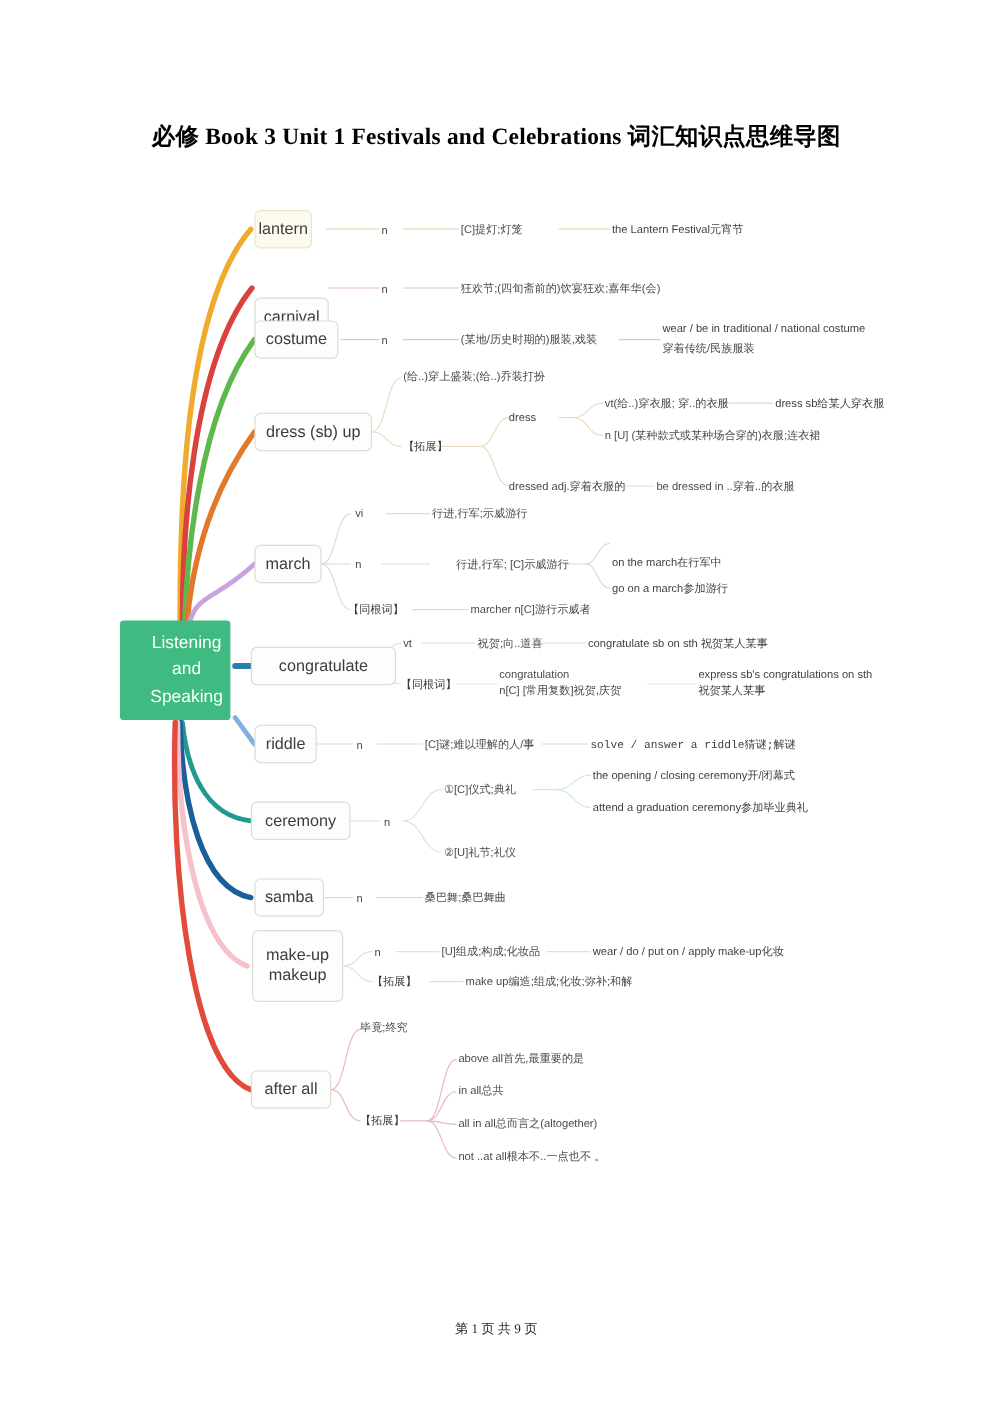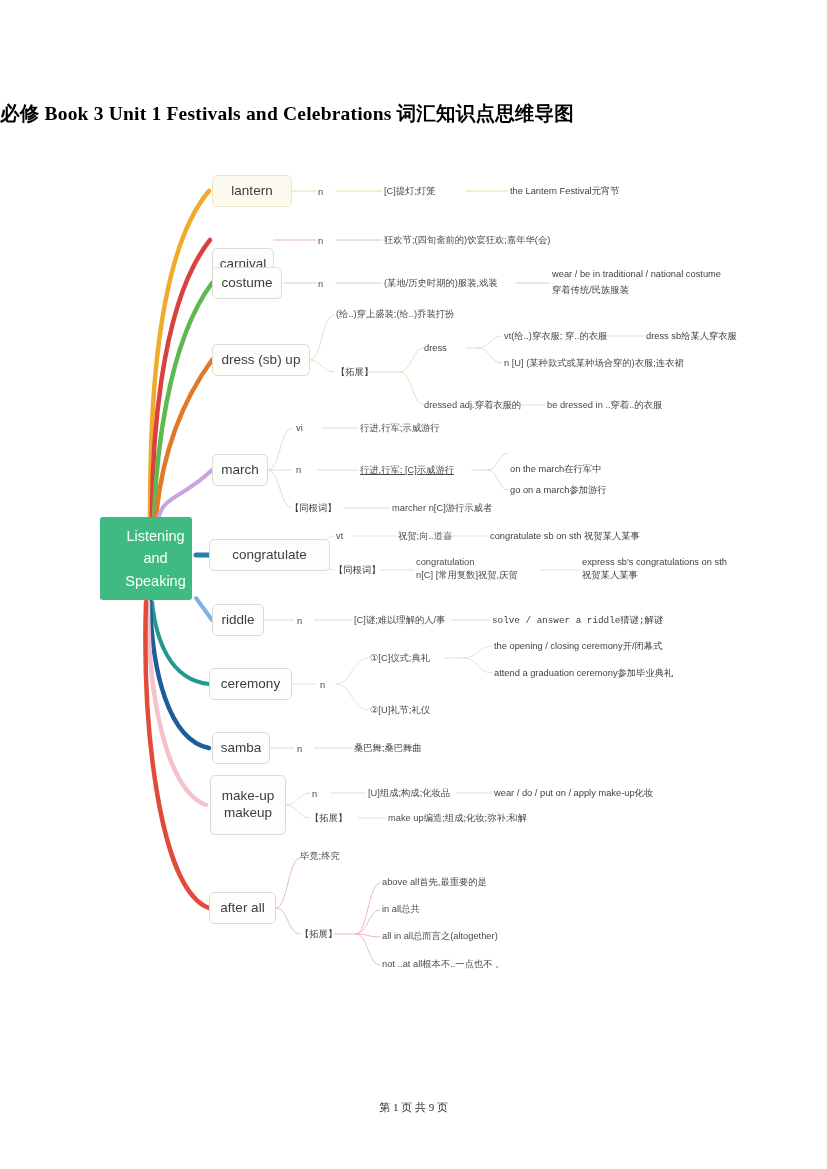--- a/index.html
+++ b/index.html
@@ -9,21 +9,21 @@
     background: #ffffff;
     font-family: "Liberation Sans", "DejaVu Sans", sans-serif;
     position: relative;
     overflow: hidden;
   }
   #page {
     position: absolute; left:0; top:0; width:827px; height:1169px;
   }
   #title {
     position:absolute; left:0; top:100px; width:827px;
-    text-align:left;
+    text-align:center;
     font-family:"Liberation Serif","DejaVu Serif",serif;
     font-weight:bold; font-size:19.5px; color:#000;
     letter-spacing:0.2px;
   }
   #footer {
     position:absolute; left:0; top:1100px; width:827px;
     text-align:center; font-size:11px; color:#2b2b2b;
     font-family:"Liberation Serif","DejaVu Serif",serif;
   }
   #map { position:absolute; left:0; top:150px; width:827px; height:880px; }
@@ -168,21 +168,21 @@
         <path d="M356,784 C368,784 368,815 380,815" stroke="#e8b9bf"></path>
       </g>
     </svg>
 
     <div id="center">
       <span>Listening</span>
       <span>and</span>
       <span>Speaking</span>
     </div>
 
-    <div class="node tint-yellow" style="left:212px; top:25px; width:80px; height:32px;">
+    <div class="node tint-yellow" style="left:212px; top:25px; width:48px; height:32px;">
       <span>lantern</span>
     </div>
     <div class="lbl pos" style="left:318px; top:36px;">n</div>
     <div class="lbl cn" style="left:384px; top:35px;">[C]提灯;灯笼</div>
     <div class="lbl en" style="left:510px; top:35px;">the Lantern Festival元宵节</div>
 
     <div class="node" style="left:212px; top:74px; width:62px; height:32px;margin-top:24px;">
       <span>carnival</span>
     </div>
     <div class="lbl pos" style="left:318px; top:85px;">n</div>
@@ -207,21 +207,21 @@
     <div class="lbl cn" style="left:504px; top:207px;">n [U] (某种款式或某种场合穿的)衣服;连衣裙</div>
     <div class="lbl cn" style="left:424px; top:249px;">dressed adj.穿着衣服的</div>
     <div class="lbl cn" style="left:547px; top:249px;">be dressed in ..穿着..的衣服</div>
 
     <div class="node" style="left:212px; top:304px; width:56px; height:32px;">
       <span>march</span>
     </div>
     <div class="lbl pos" style="left:296px; top:272px;">vi</div>
     <div class="lbl cn" style="left:360px; top:272px;">行进,行军;示威游行</div>
     <div class="lbl pos" style="left:296px; top:314px;">n</div>
-    <div class="lbl cn" style="left:360px; top:314px;text-decoration:underline;">行进,行军; [C]示威游行</div>
+    <div class="lbl cn" style="left:380px; top:314px;">行进,行军; [C]示威游行</div>
     <div class="lbl en" style="left:510px; top:313px;">on the march在行军中</div>
     <div class="lbl en" style="left:510px; top:334px;">go on a march参加游行</div>
     <div class="lbl tag" style="left:290px; top:352px;">【同根词】</div>
     <div class="lbl cn" style="left:392px; top:352px;">marcher n[C]游行示威者</div>
 
     <div class="node" style="left:209px; top:389px; width:121px; height:32px;">
       <span>congratulate</span>
     </div>
     <div class="lbl pos" style="left:336px; top:380px;">vt</div>
     <div class="lbl cn" style="left:398px; top:380px;">祝贺;向..道喜</div>

